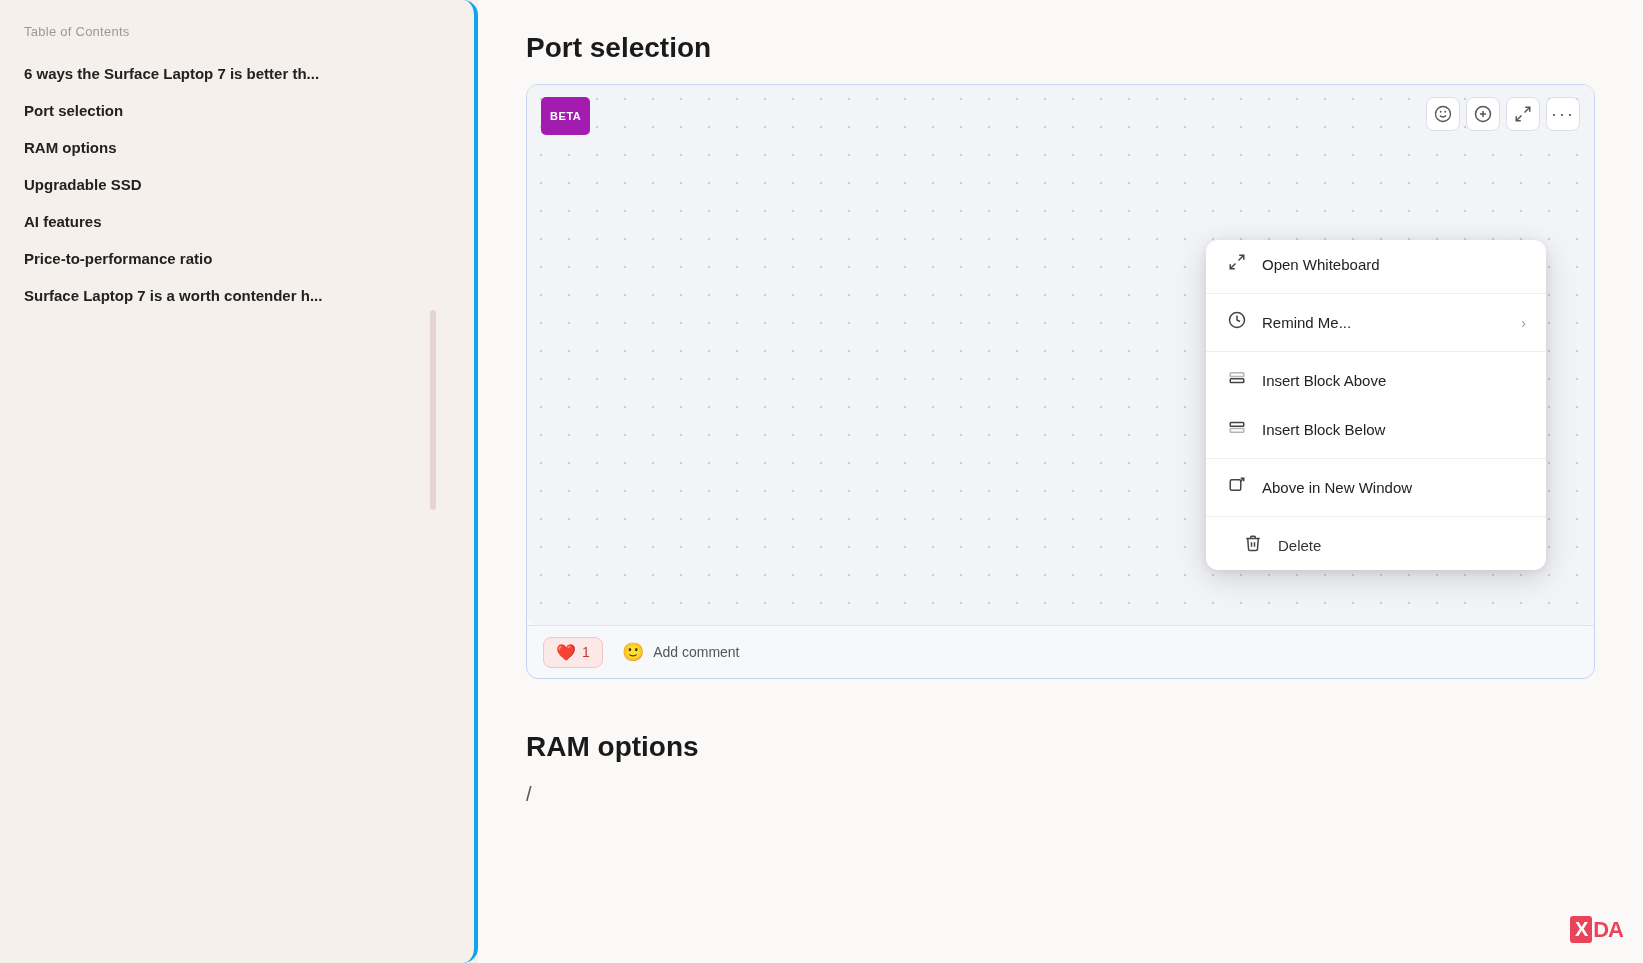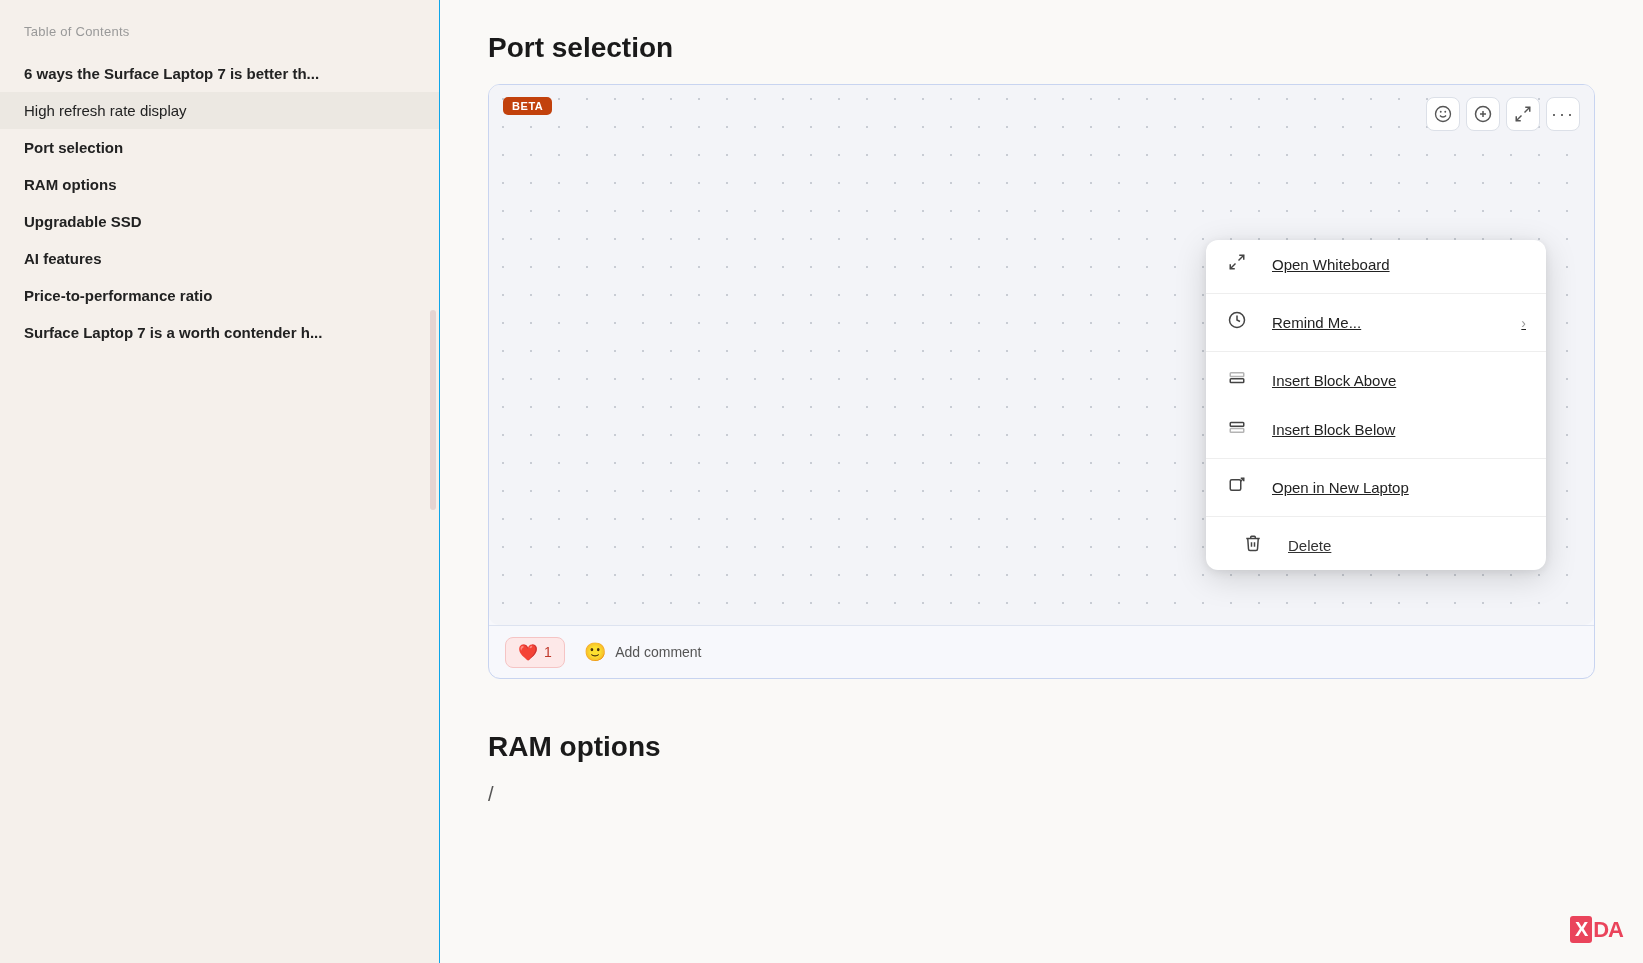--- a/index.html
+++ b/index.html
@@ -7,25 +7,26 @@
       font-family: -apple-system, BlinkMacSystemFont, 'Segoe UI', sans-serif;
       background: #f5f0eb;
       display: flex;
       height: 963px;
       width: 1643px;
       overflow: hidden;
     }
 
     
     .sidebar {
-      width: 440px;
+      width: 478px;
       background: #f5f0eb;
       padding: 24px 0;
       flex-shrink: 0;
-      border-right: 1px solid #0ea5e9;
+      border-right: 4px solid #0ea5e9;
+      border-radius: 15px;
     }
     .sidebar-title {
       font-size: 13px;
       color: #999;
       font-weight: 500;
       padding: 0 24px 16px 24px;
       letter-spacing: 0.02em;
     }
     .sidebar-item {
       display: block;
@@ -105,25 +106,25 @@
       justify-content: center;
       cursor: pointer;
       color: #555;
       font-size: 16px;
     }
 
     .beta-badge {
       position: absolute;
       top: 12px;
       left: 14px;
-      background: #c2410c;
+      background: #a21caf;
       color: #fff;
       font-size: 11px;
       font-weight: 700;
-      padding: 3px 9px;
+      padding: 13px 9px;
       border-radius: 5px;
       letter-spacing: 0.05em;
       z-index: 10;
     }
 
     .whiteboard-canvas {
       width: 100%;
       height: 540px;
       background-image: radial-gradient(circle, #c8ccd4 1px, transparent 1px);
       background-size: 28px 28px;
@@ -185,27 +186,26 @@
       background: #fff;
       border-radius: 12px;
       box-shadow: 0 8px 32px rgba(0,0,0,0.15), 0 2px 8px rgba(0,0,0,0.08);
       z-index: 100;
       overflow: hidden;
     }
 
     .context-menu-item {
       display: flex;
       align-items: center;
-      gap: 24px;
+      gap: 14px;
       padding: 13px 20px;
       font-size: 15px;
       color: #222;
       cursor: pointer;
       transition: background 0.1s;
-      text-decoration: underline;
     }
     .context-menu-item .menu-icon {
       font-size: 18px;
       color: #444;
       width: 22px;
       text-align: center;
     }
     .context-menu-item .menu-arrow {
       margin-left: auto;
       color: #999;
@@ -257,21 +257,20 @@
       font-weight: 900;
       margin-right: 1px;
     }
   </style>
 </head>
 <body>
 
 <nav class="sidebar">
   <div class="sidebar-title">Table of Contents</div>
   <a class="sidebar-item">6 ways the Surface Laptop 7 is better th...</a>
-  <a class="sidebar-item active">High refresh rate display</a>
   <a class="sidebar-item">Port selection</a>
   <a class="sidebar-item">RAM options</a>
   <a class="sidebar-item">Upgradable SSD</a>
   <a class="sidebar-item">AI features</a>
   <a class="sidebar-item">Price-to-performance ratio</a>
   <a class="sidebar-item">Surface Laptop 7 is a worth contender h...</a>
 </nav>
 
 <div class="sidebar-scroll-bar"></div>
 
@@ -377,21 +376,21 @@
       <div class="context-menu-divider"></div>
 
       <div class="context-menu-item">
         <span class="menu-icon">
           <svg width="18" height="18" viewBox="0 0 24 24" fill="none" stroke="#444" stroke-width="2">
             <rect x="3" y="5" width="14" height="14" rx="2"></rect>
             <path d="M17 3h4v4"></path>
             <line x1="17" y1="7" x2="21" y2="3"></line>
           </svg>
         </span>
-        <span>Open in New Laptop</span>
+        <span>Above in New Window</span>
       </div>
 
       <div class="context-menu-divider"></div>
 
       <div class="context-menu-item delete">
         <span class="menu-icon">
           <svg width="18" height="18" viewBox="0 0 24 24" fill="none" stroke="#444" stroke-width="2">
             <polyline points="3 6 5 6 21 6"></polyline>
             <path d="M19 6l-1 14a2 2 0 01-2 2H8a2 2 0 01-2-2L5 6"></path>
             <path d="M10 11v6"></path>

